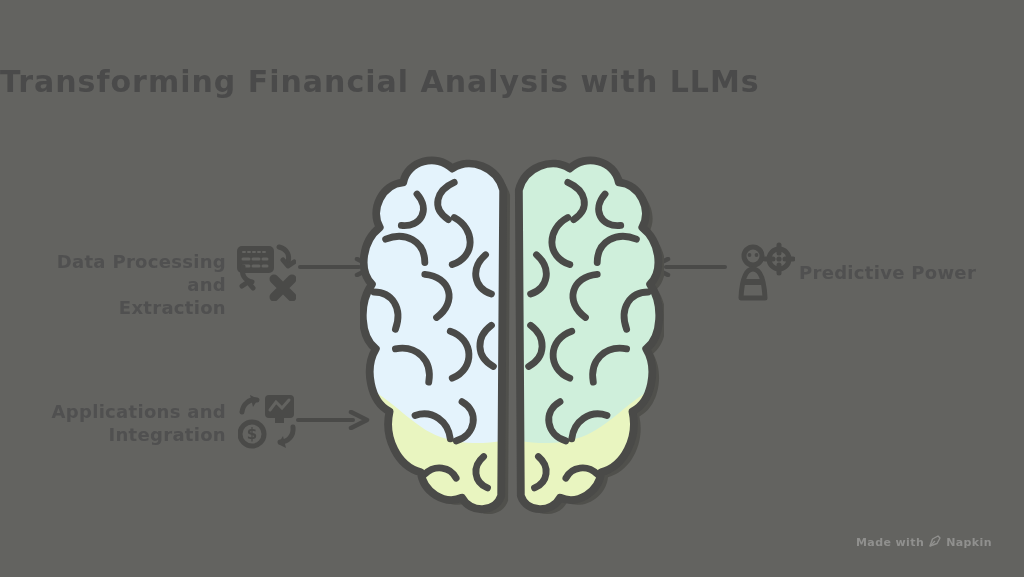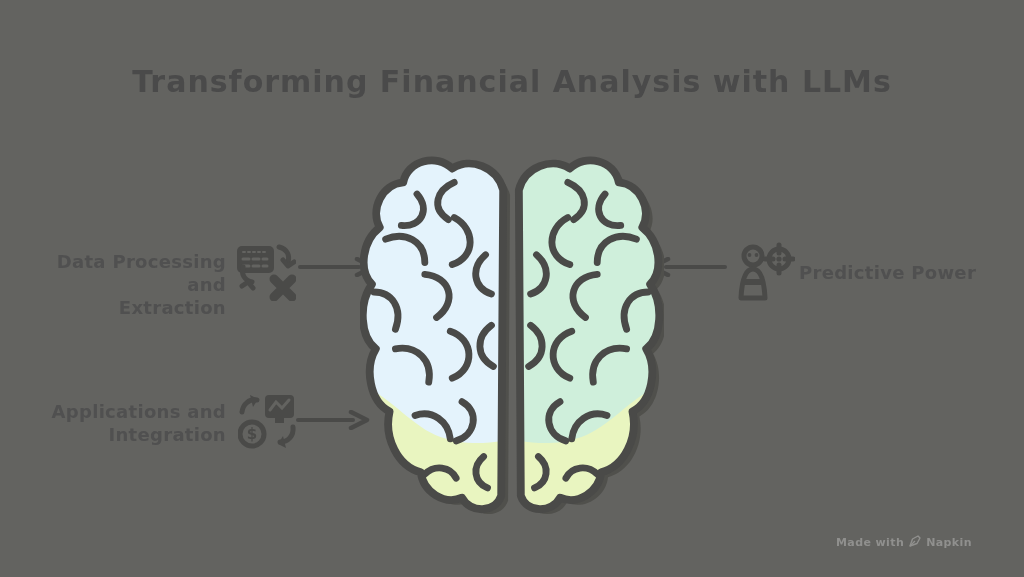--- a/index.html
+++ b/index.html
@@ -8,21 +8,21 @@
     --brain-shadow:#50504c; --watermark:#90908e;
   }
   html,body{margin:0;padding:0;}
   .stage{
     position:relative; width:1024px; height:577px; overflow:hidden;
     background:var(--bg);
     font-family:"DejaVu Sans","Liberation Sans",sans-serif;
   }
   .title{
     position:absolute; top:64px; left:0; width:1024px; margin:0;
-    text-align:center; font-size:30px; font-weight:bold; letter-spacing:1px;
+    font-size:30px; font-weight:bold; letter-spacing:1px;
     color:var(--title);
   }
   .callout-label{
     position:absolute; font-size:18px; font-weight:bold; line-height:23px;
     color:var(--label); letter-spacing:.3px;
   }
   .label-left{ left:26px; width:200px; text-align:right; }
   .label-right{ left:799px; width:220px; text-align:left; }
   .icon-box{ position:absolute; }
   .arrow-box{ position:absolute; }
@@ -31,21 +31,21 @@
   .fill-shadow{ fill:var(--brain-shadow); }
   .fill-blue{ fill:var(--brain-blue); }
   .fill-mint{ fill:var(--brain-mint); }
   .fill-yellow{ fill:var(--brain-yellow); }
   .outline{ fill:none; stroke:var(--ink); stroke-width:8; stroke-linejoin:round; }
   .gyri{ fill:none; stroke:var(--ink); stroke-width:7; stroke-linecap:round; }
   .ink-fill{ fill:var(--ink); }
   .ink-stroke{ fill:none; stroke:var(--ink); stroke-linecap:round; stroke-linejoin:round; }
   .bg-stroke{ fill:none; stroke:var(--bg); stroke-linecap:round; }
   .watermark{
-    position:absolute; right:52px; bottom:27px; display:flex; align-items:center; gap:5px;
+    position:absolute; right:32px; bottom:27px; display:flex; align-items:center; gap:5px;
     font-size:11px; font-weight:bold; color:var(--watermark); letter-spacing:.4px;
   }
   .coin-sign{ font-size:15px; font-weight:bold; }
 </style>
 </head>
 <body>
 
 <div class="stage">
 
   <h1 class="title">Transforming Financial Analysis with LLMs</h1>

